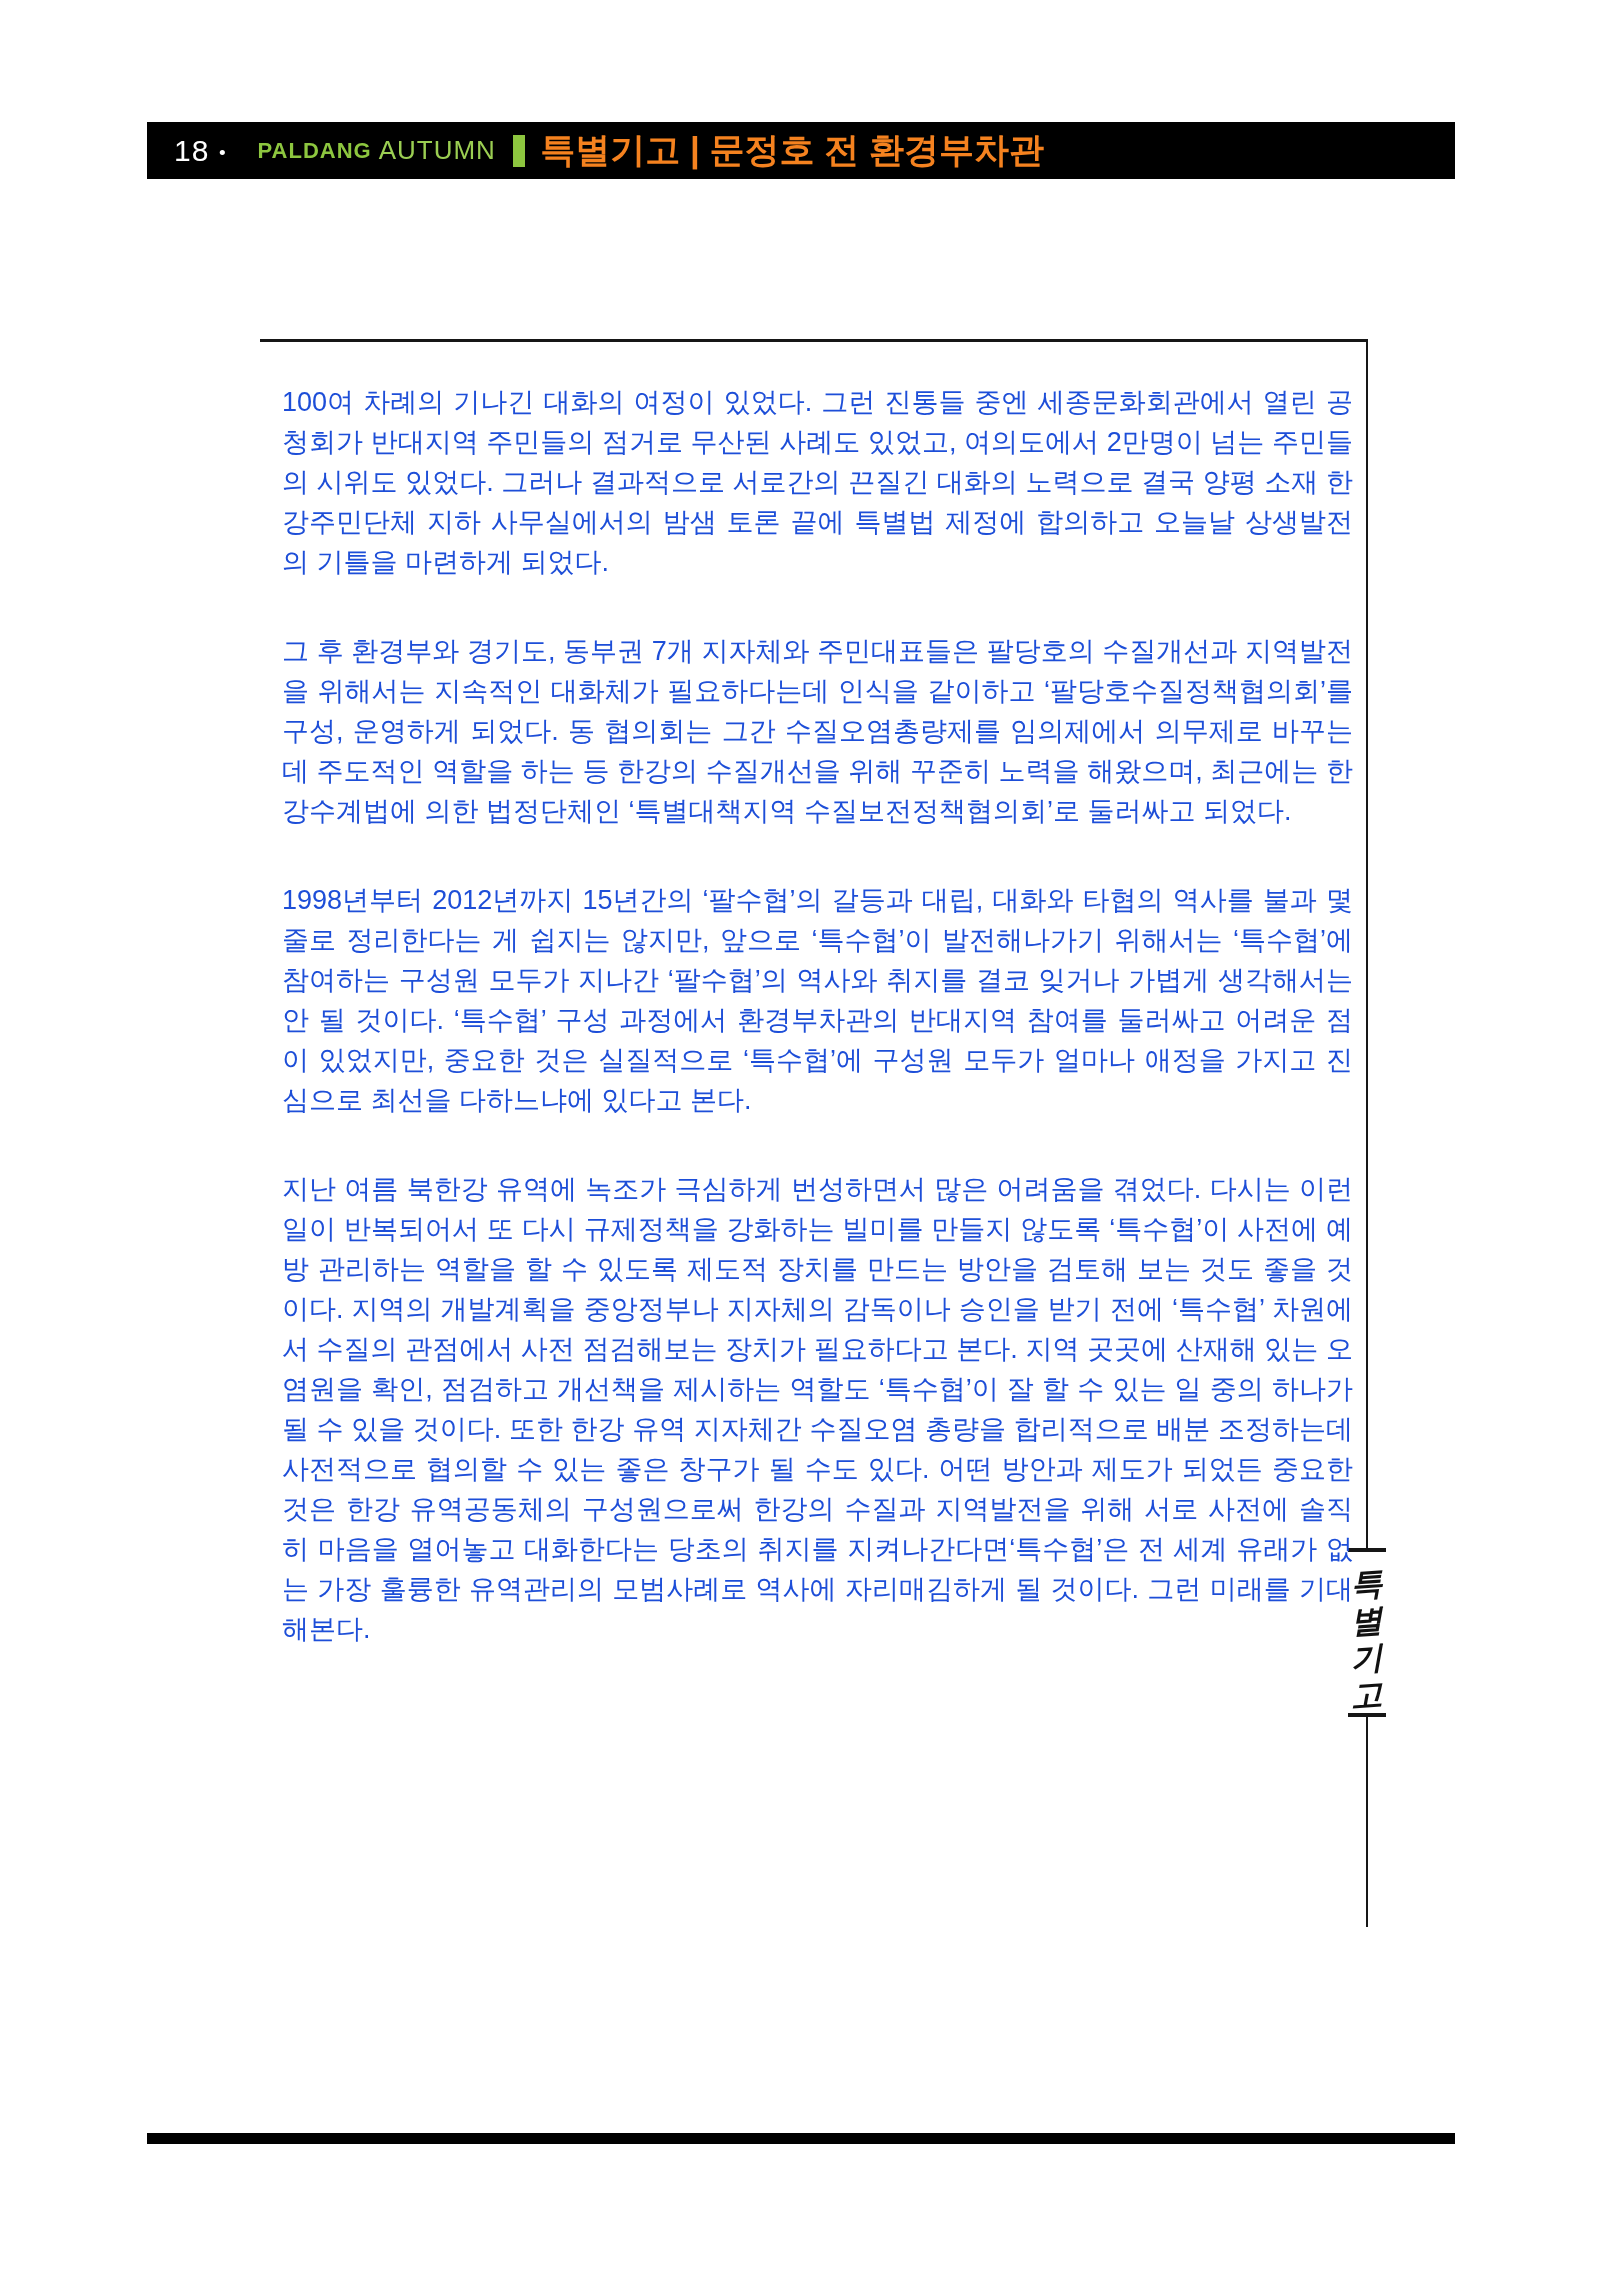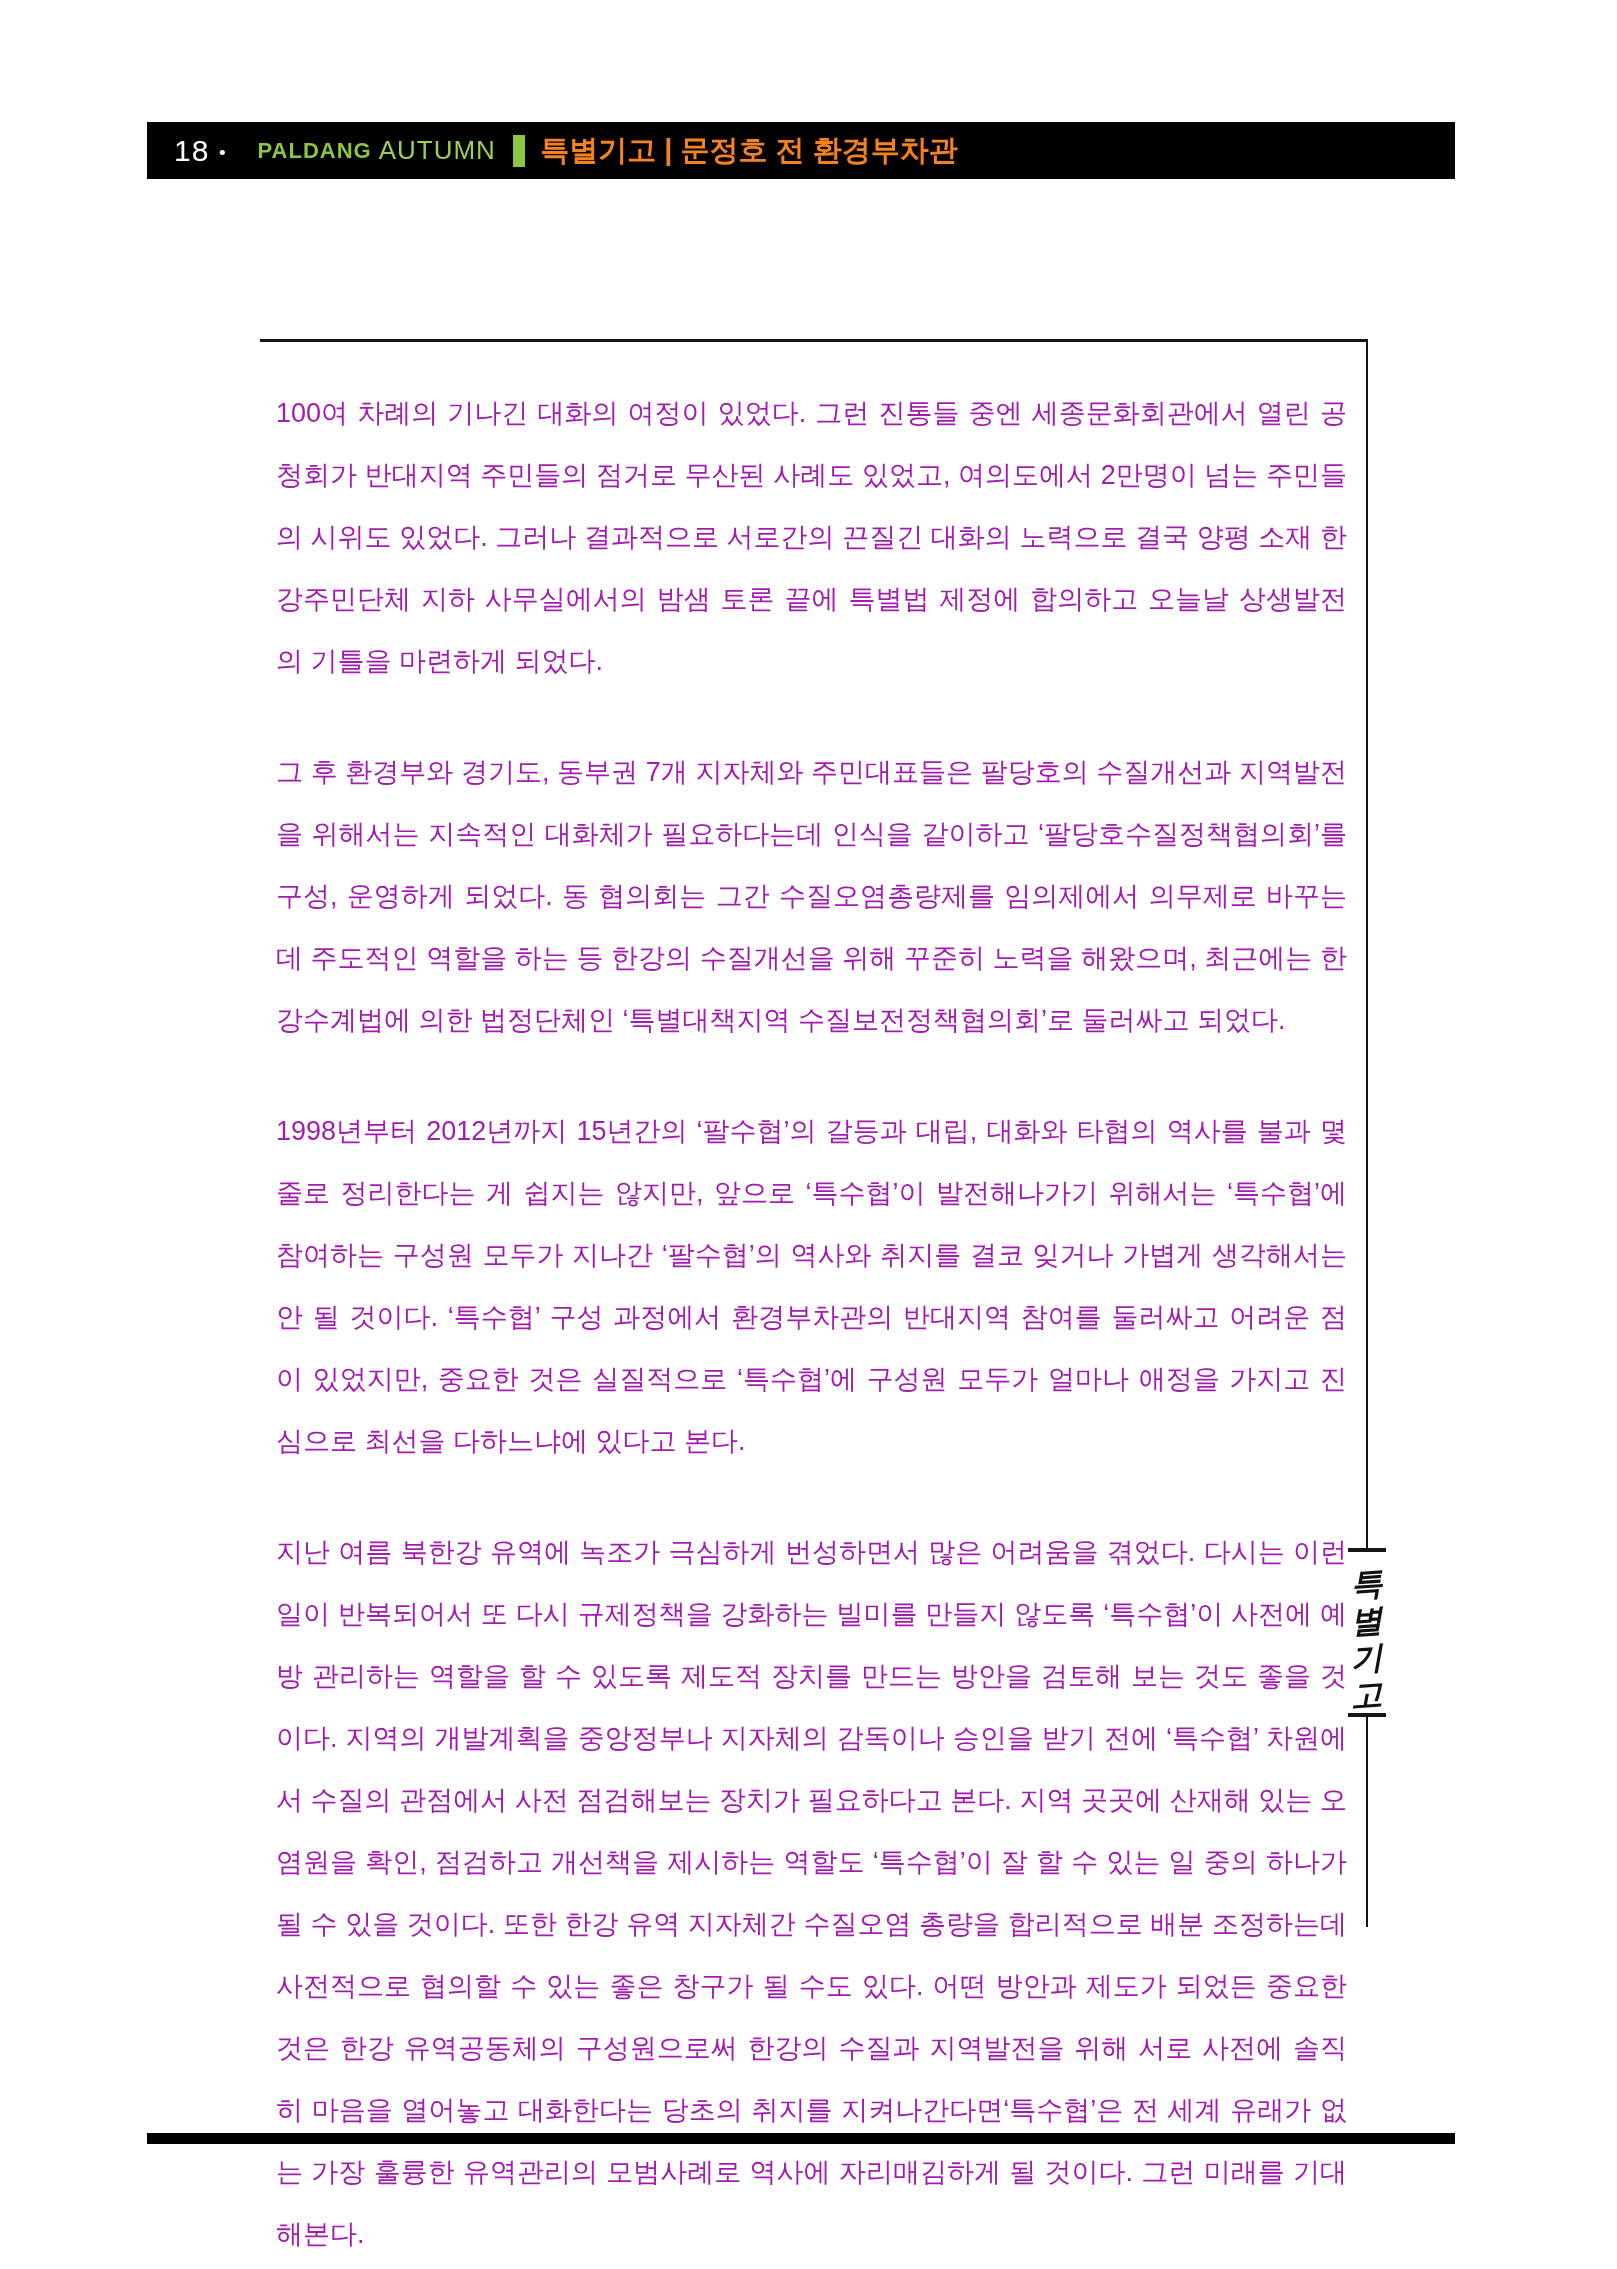--- a/index.html
+++ b/index.html
@@ -10,40 +10,40 @@
   
   .topbar{
     position:absolute; left:147px; right:0; top:122px; height:57px;
     background:#000000; display:flex; align-items:center; padding-left:27px; box-sizing:border-box;
   }
   .pageno{color:#ffffff; font-size:30px; font-weight:400; letter-spacing:1px;}
   .dot{color:#ffffff; font-size:19px; margin:0 15px 0 9.5px; transform:translateY(1.9px);}
   .brand-bold{color:#8dc63f; font-size:22px; font-weight:700; letter-spacing:1px; margin-left:17px;}
   .brand-light{color:#9bce52; font-size:26px; font-weight:400; letter-spacing:1px; margin-left:7px;}
   .green-block{display:inline-block; width:12.4px; height:32px; background:#8dc63f; margin:0 15px 0 17px;}
-  .section{color:#f5821f; font-size:29px; font-weight:700; letter-spacing:0px;}
+  .section{color:#f5821f; font-size:35px; font-weight:700; letter-spacing:0px;}
   
   .rule-top{position:absolute; left:260px; top:339px; width:1108px; height:2.9px; background:#161616;}
   .rule-right{position:absolute; left:1366px; width:1.9px; background:#161616;}
   .rr1{top:339px; height:1212px;}
   .rr2{top:1717px; height:210px;}
   .tick{position:absolute; left:1348px; width:38px; height:3.8px; background:#161616;}
   .t1{top:1548px;}
   .t2{top:1713px;}
   
   .vlabel{
     position:absolute; left:1339px; top:1566px; width:55px; text-align:center;
     font-family:"DejaVu Serif","Liberation Serif",serif; font-style:italic; font-weight:700;
     color:#111111;
   }
   .vlabel span{display:block; font-size:32px; line-height:37px; transform:rotate(-4deg);}
   
   .article{
-    position:absolute; left:276px; top:382px; width:1071px;
-    font-size:27px; line-height:62px; color:#a21caf; text-align:justify;
+    position:absolute; left:282px; top:382px; width:1071px;
+    font-size:27px; line-height:40px; color:#1d4ed8; text-align:justify;
   }
   .article p{margin:0 0 49px 0; word-break:break-all;}
   .article p:last-child{margin-bottom:0;}
   
   .bottombar{position:absolute; left:147px; right:0; top:2133px; height:10.5px; background:#000000;}
 </style>
 </head>
 <body>
 
 <div class="page">

